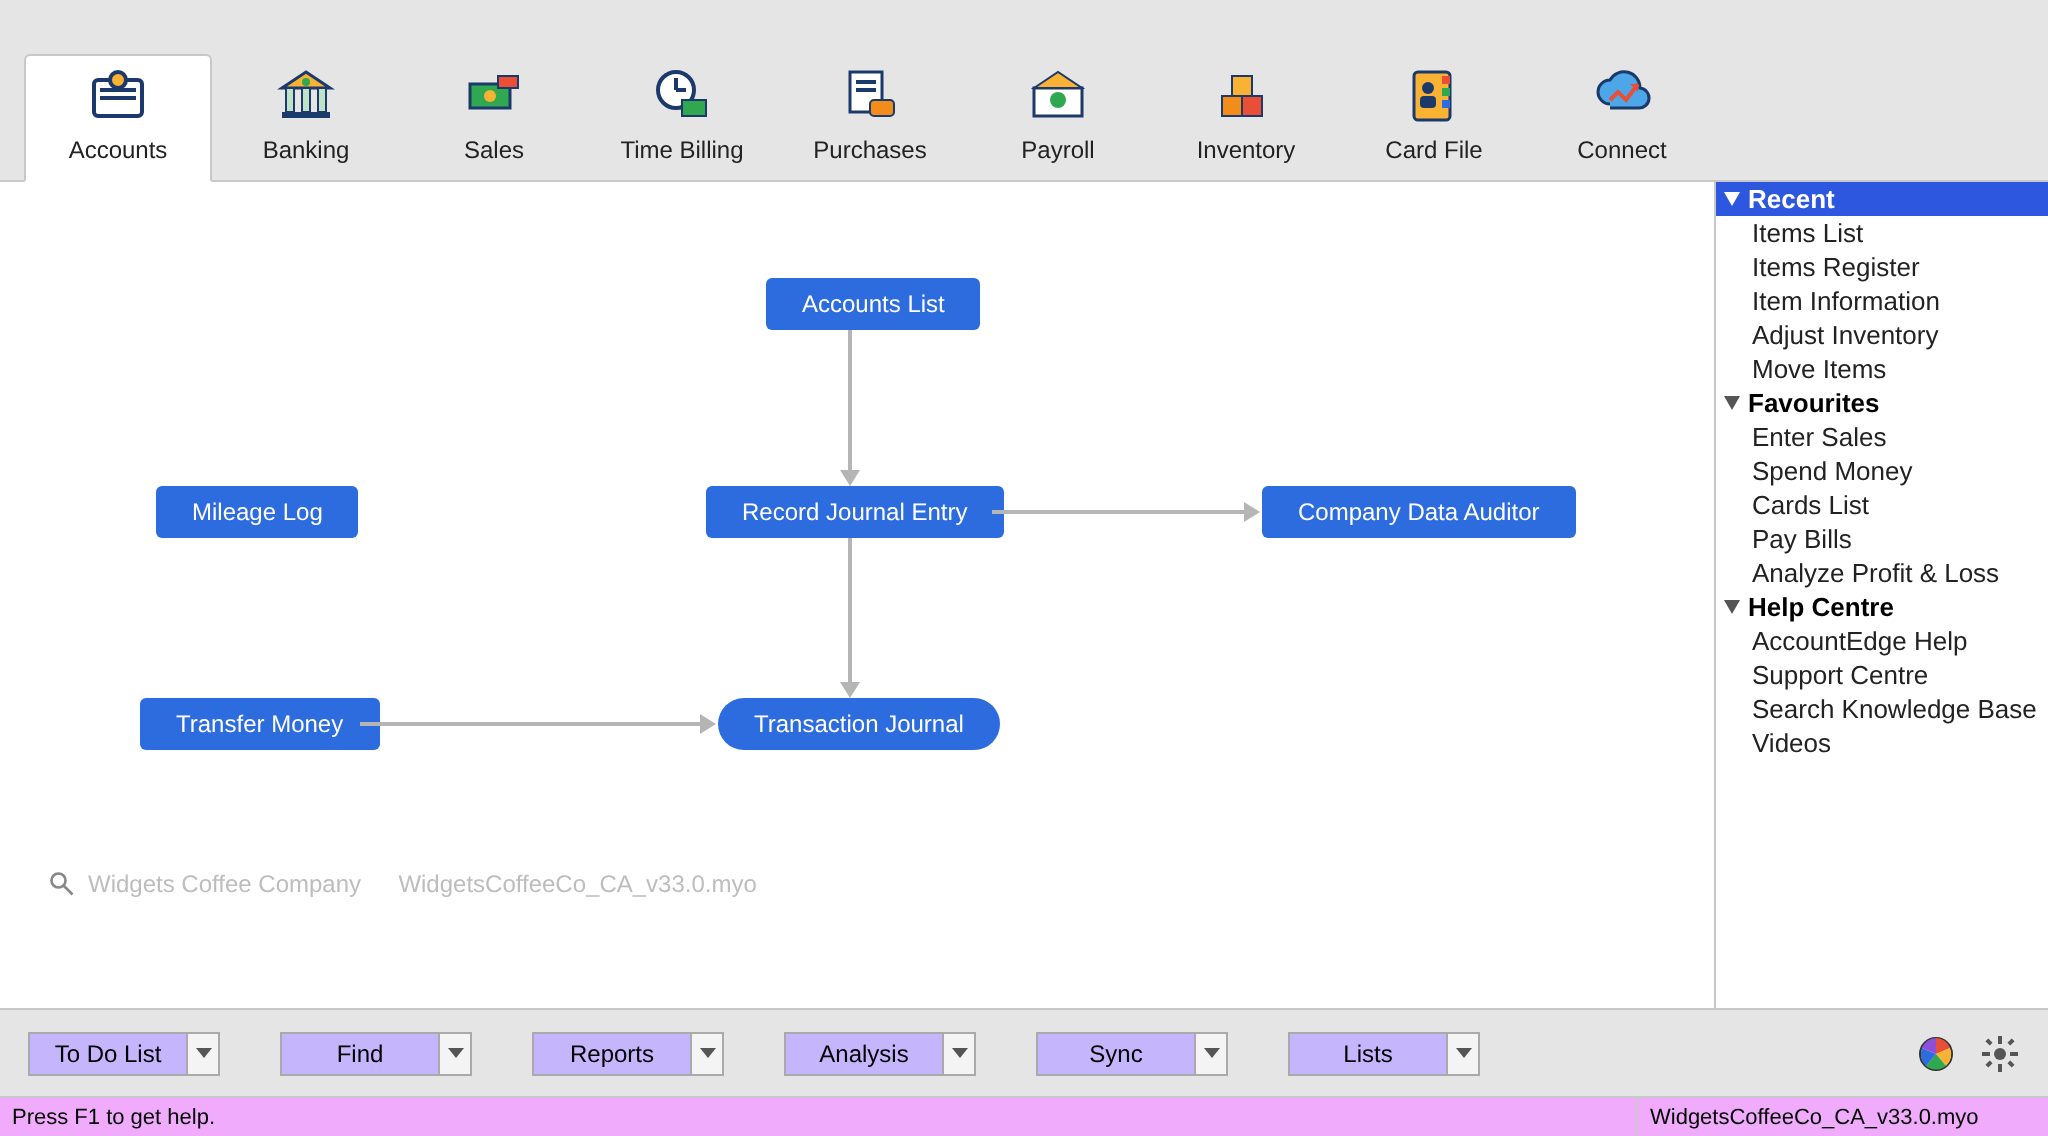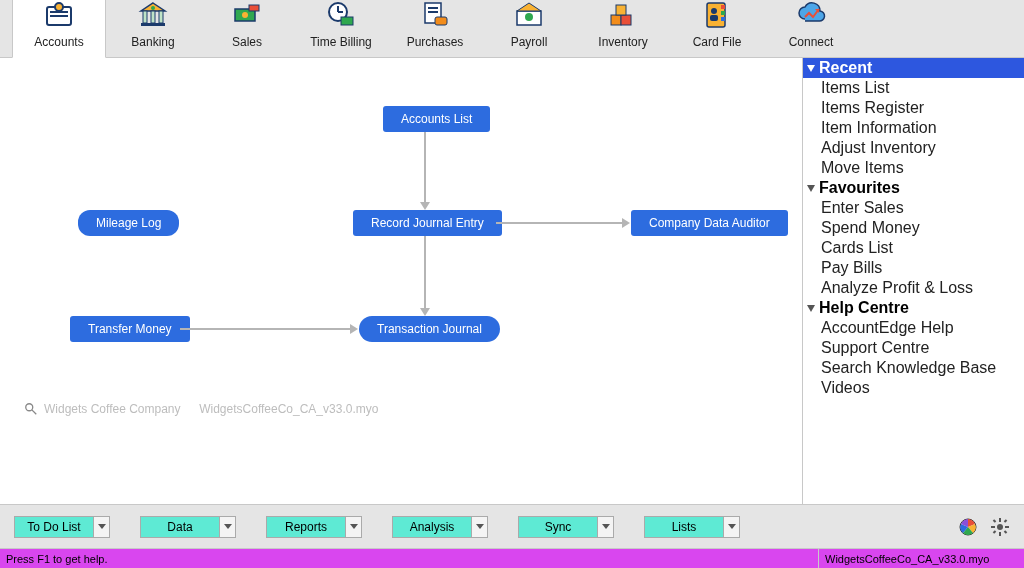--- a/index.html
+++ b/index.html
@@ -6,21 +6,21 @@
 body {
   width: 1024px; height: 568px; overflow: hidden;
   font-family: Arial, Helvetica, sans-serif;
   font-size: 12px;
   background: #e5e5e5;
   display: flex; flex-direction: column;
 }
 
 
 .toolbar {
-  height: 58px;
+  height: 91px;
   background: #e5e5e5;
   border-bottom: 1px solid #c8c8c8;
   display: flex; align-items: flex-end;
   padding: 0 24px 0 12px;
   gap: 0;
   text-align: right;
 }
 .tab {
   width: 94px;
   display: flex; flex-direction: column; align-items: center;
@@ -85,24 +85,24 @@
 .company-line {
   position: absolute;
   left: 24px; top: 316px;
   display: flex; align-items: center; gap: 6px;
   color: #bdbdbd; font-size: 12px; font-weight: normal; margin-top: 28px;
 }
 .mag-icon { width: 14px; height: 14px; }
 
 
 .sidepanel {
-  width: 222px;
+  width: 167px;
   border-left: 1px solid #c8c8c8;
   background: #fff;
-  font-size: 16px;
+  font-size: 13px;
 }
 .sidepanel .hdr {
   display: flex; align-items: center; gap: 4px;
   padding: 1px 4px;
   font-weight: bold;
   color: #000000;
   cursor: pointer;
 }
 .sidepanel .hdr.sel { background: #2d57df; color: #fff; }
 .tri {
@@ -124,21 +124,21 @@
   height: 44px;
   background: #e5e5e5;
   border-top: 1px solid #c8c8c8;
   display: flex; align-items: center;
   padding: 0 14px;
   gap: 30px;
 }
 .combo {
   display: flex; align-items: stretch;
   height: 22px;
-  background: #5eead4;
+  background: #c4b5fd;
   border: 1px solid #aaa;
   cursor: pointer;
 }
 .combo .txt {
   width: 78px;
   text-align: center;
   line-height: 20px;
   font-size: 12px;
 }
 .combo .dd {
@@ -152,21 +152,21 @@
   border-left: 4px solid transparent;
   border-right: 4px solid transparent;
   border-top: 5px solid #555;
 }
 .spacer { flex: 1; }
 .tool-icon { width: 20px; height: 20px; cursor: pointer; }
 
 
 .statusbar {
   height: 20px;
-  background: #d946ef;
+  background: #f0abfc;
   border-top: 1px solid #c8c8c8;
   display: flex; align-items: center;
   font-size: 11px;
   padding: 0 6px;
 }
 .statusbar .left { flex: 1; }
 .statusbar .right { border-left: 1px solid #c8c8c8; padding: 0 6px; height: 100%; display:flex; align-items:center; min-width: 200px; }
 
 </style>
 </head>
@@ -272,21 +272,21 @@
     </span>
     <span class="label">Connect</span>
   </div>
 </div>
 
 <div class="middle">
 
   <div class="canvas">
 
     <div class="node" style="left:383px; top:48px;">Accounts List</div>
-    <div class="node" style="left:78px;  top:152px;border-radius:12px;">Mileage Log</div>
+    <div class="node" style="left:78px;  top:152px;">Mileage Log</div>
     <div class="node" style="left:353px; top:152px;">Record Journal Entry</div>
     <div class="node" style="left:631px; top:152px;">Company Data Auditor</div>
     <div class="node" style="left:70px;  top:258px;">Transfer Money</div>
     <div class="node" style="left:359px; top:258px;border-radius:13px;">Transaction Journal</div>
 
     <div class="arrow" style="left:424px; top:74px; width:2px; height:72px;"></div>
     <div class="ah-down" style="left:420px; top:144px;"></div>
 
     <div class="arrow" style="left:424px; top:178px; width:2px; height:74px;"></div>
     <div class="ah-down" style="left:420px; top:250px;"></div>
@@ -343,21 +343,21 @@
 </div>
 
 <div class="bottombar">
   <div class="combo">
       <span class="txt">To Do List</span>
       <span class="dd">
         <span class="tri2"></span>
       </span>
     </div>
   <div class="combo">
-      <span class="txt">Data</span>
+      <span class="txt">Find</span>
       <span class="dd">
         <span class="tri2"></span>
       </span>
     </div>
   <div class="combo">
       <span class="txt">Reports</span>
       <span class="dd">
         <span class="tri2"></span>
       </span>
     </div>

